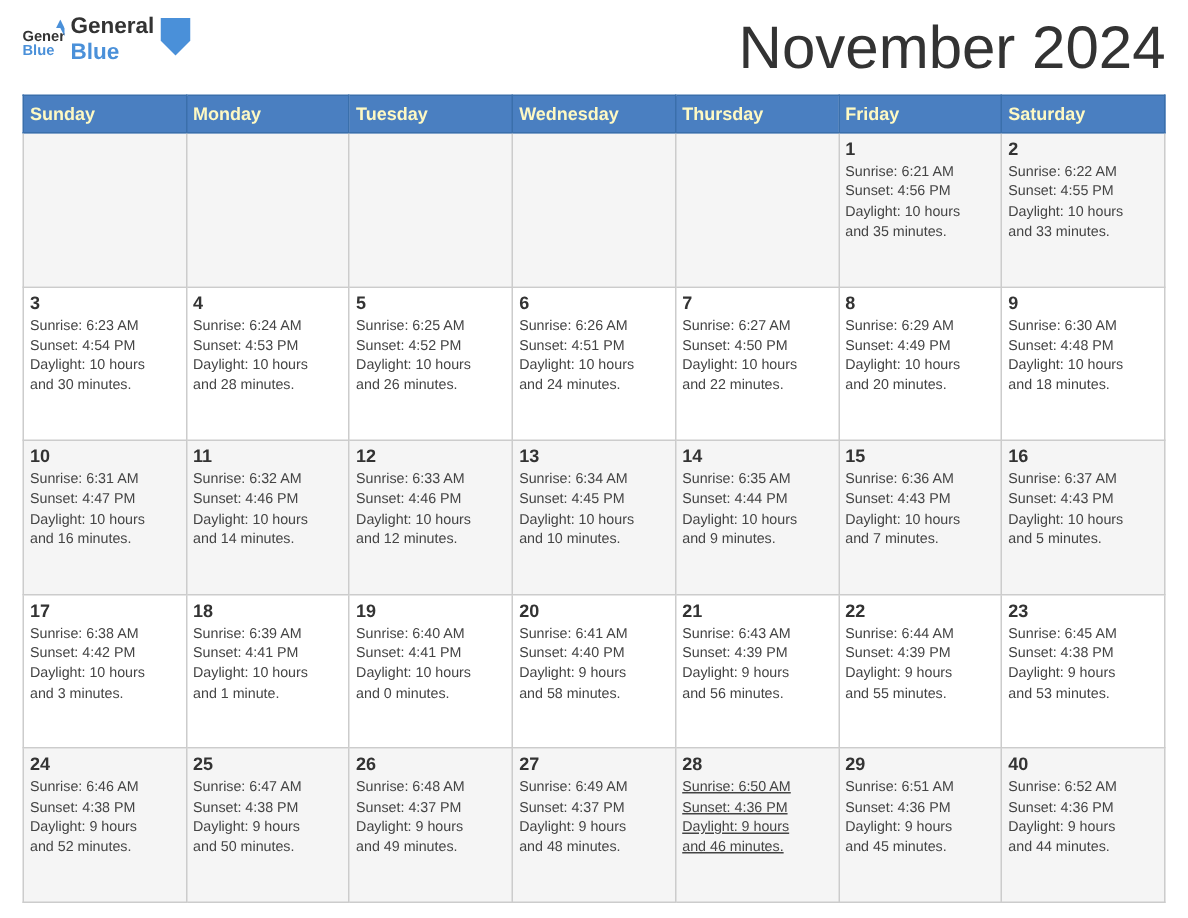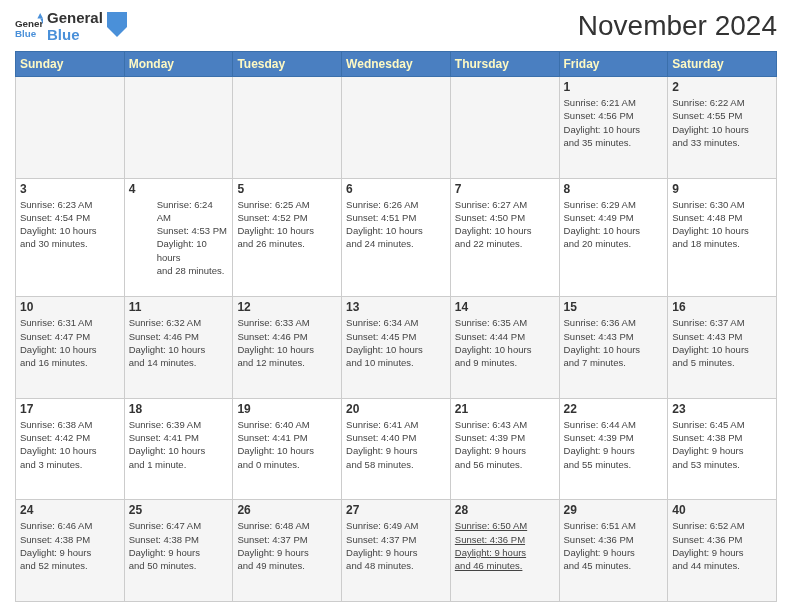--- a/index.html
+++ b/index.html
@@ -29,21 +29,21 @@
       gap: 4px;
     }
     .logo-icon {
       width: 28px;
       height: 28px;
     }
     .title-block {
       text-align: right;
     }
     .month-title {
-      font-size: 28px;
+      font-size: 40px;
       font-weight: normal;
       color: #333;
     }
     .location {
       font-size: 14px;
       color: #555;
     }
     .calendar {
       flex: 1;
       border: 1px solid #ccc;
@@ -152,21 +152,21 @@
         <tr>
           <td>
             <span class="day-num">3</span>
             <div class="day-info" style="white-space: pre-line;">Sunrise: 6:23 AM
 Sunset: 4:54 PM
 Daylight: 10 hours
 and 30 minutes.</div>
           </td>
           <td>
             <span class="day-num">4</span>
-            <div class="day-info" style="white-space: pre-line; margin-left: 28px;">Sunrise: 6:24 AM
+            <div class="day-info" style="white-space: pre-line;">Sunrise: 6:24 AM
 Sunset: 4:53 PM
 Daylight: 10 hours
 and 28 minutes.</div>
           </td>
           <td>
             <span class="day-num">5</span>
             <div class="day-info" style="white-space: pre-line;">Sunrise: 6:25 AM
 Sunset: 4:52 PM
 Daylight: 10 hours
 and 26 minutes.</div>

